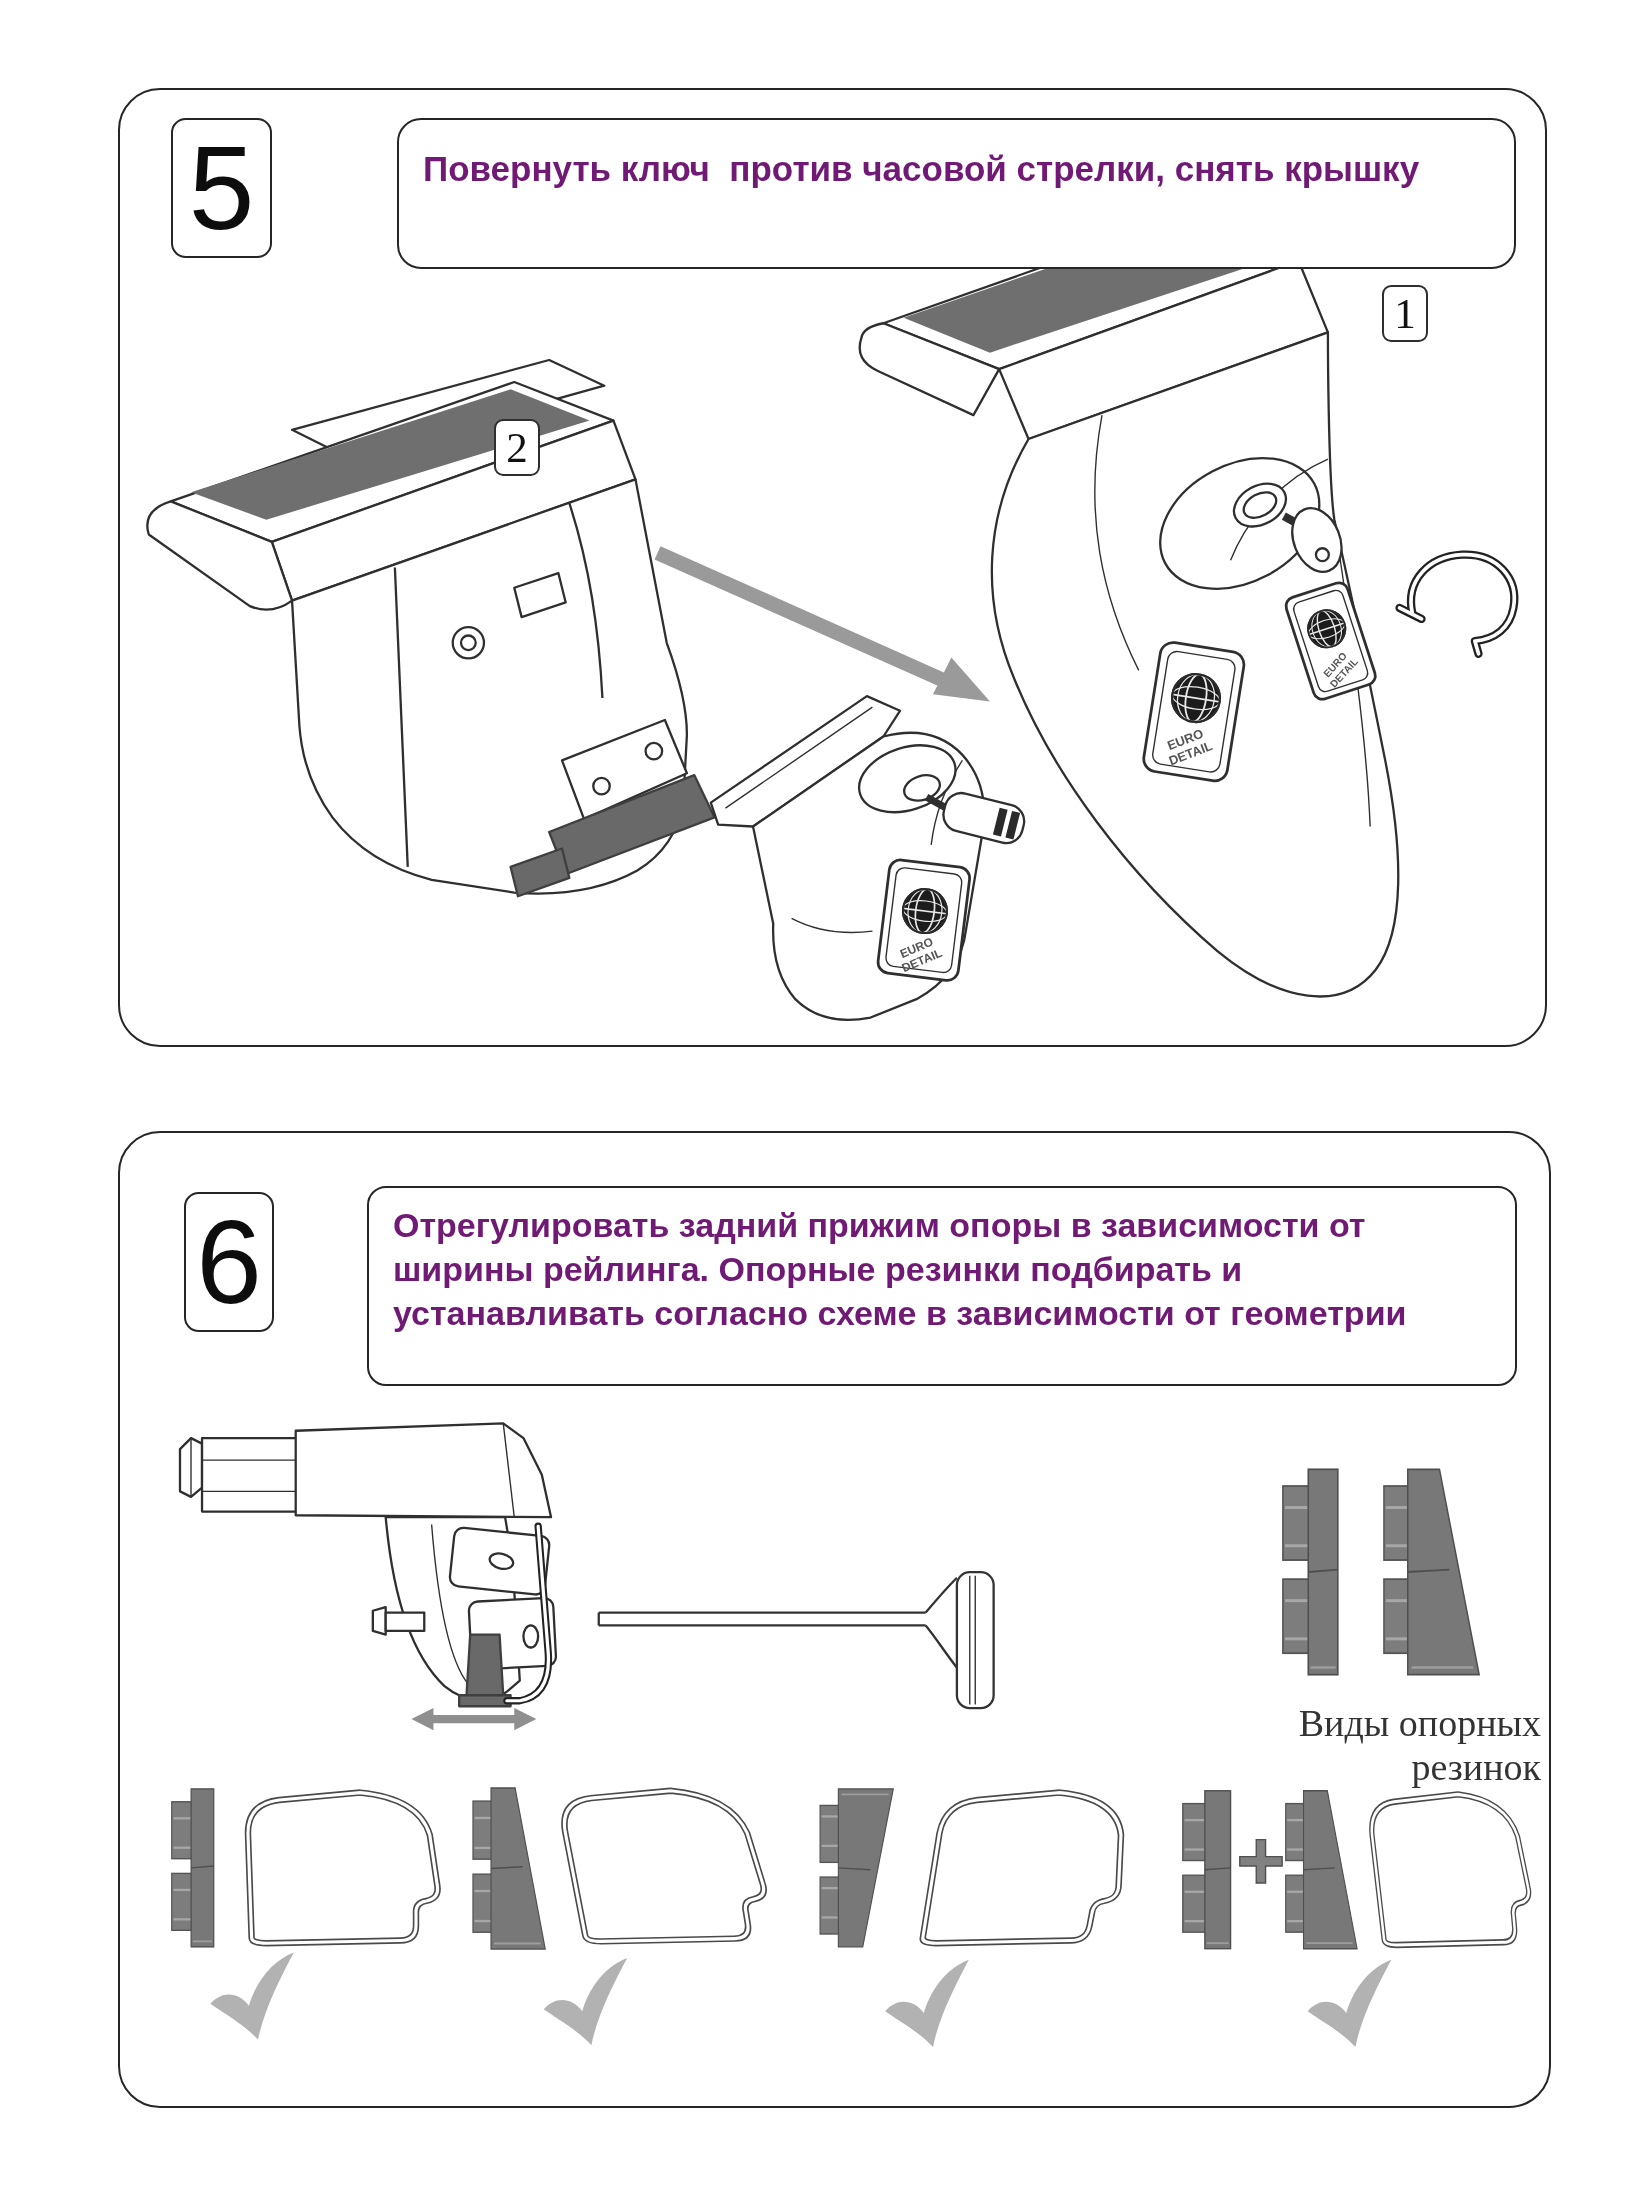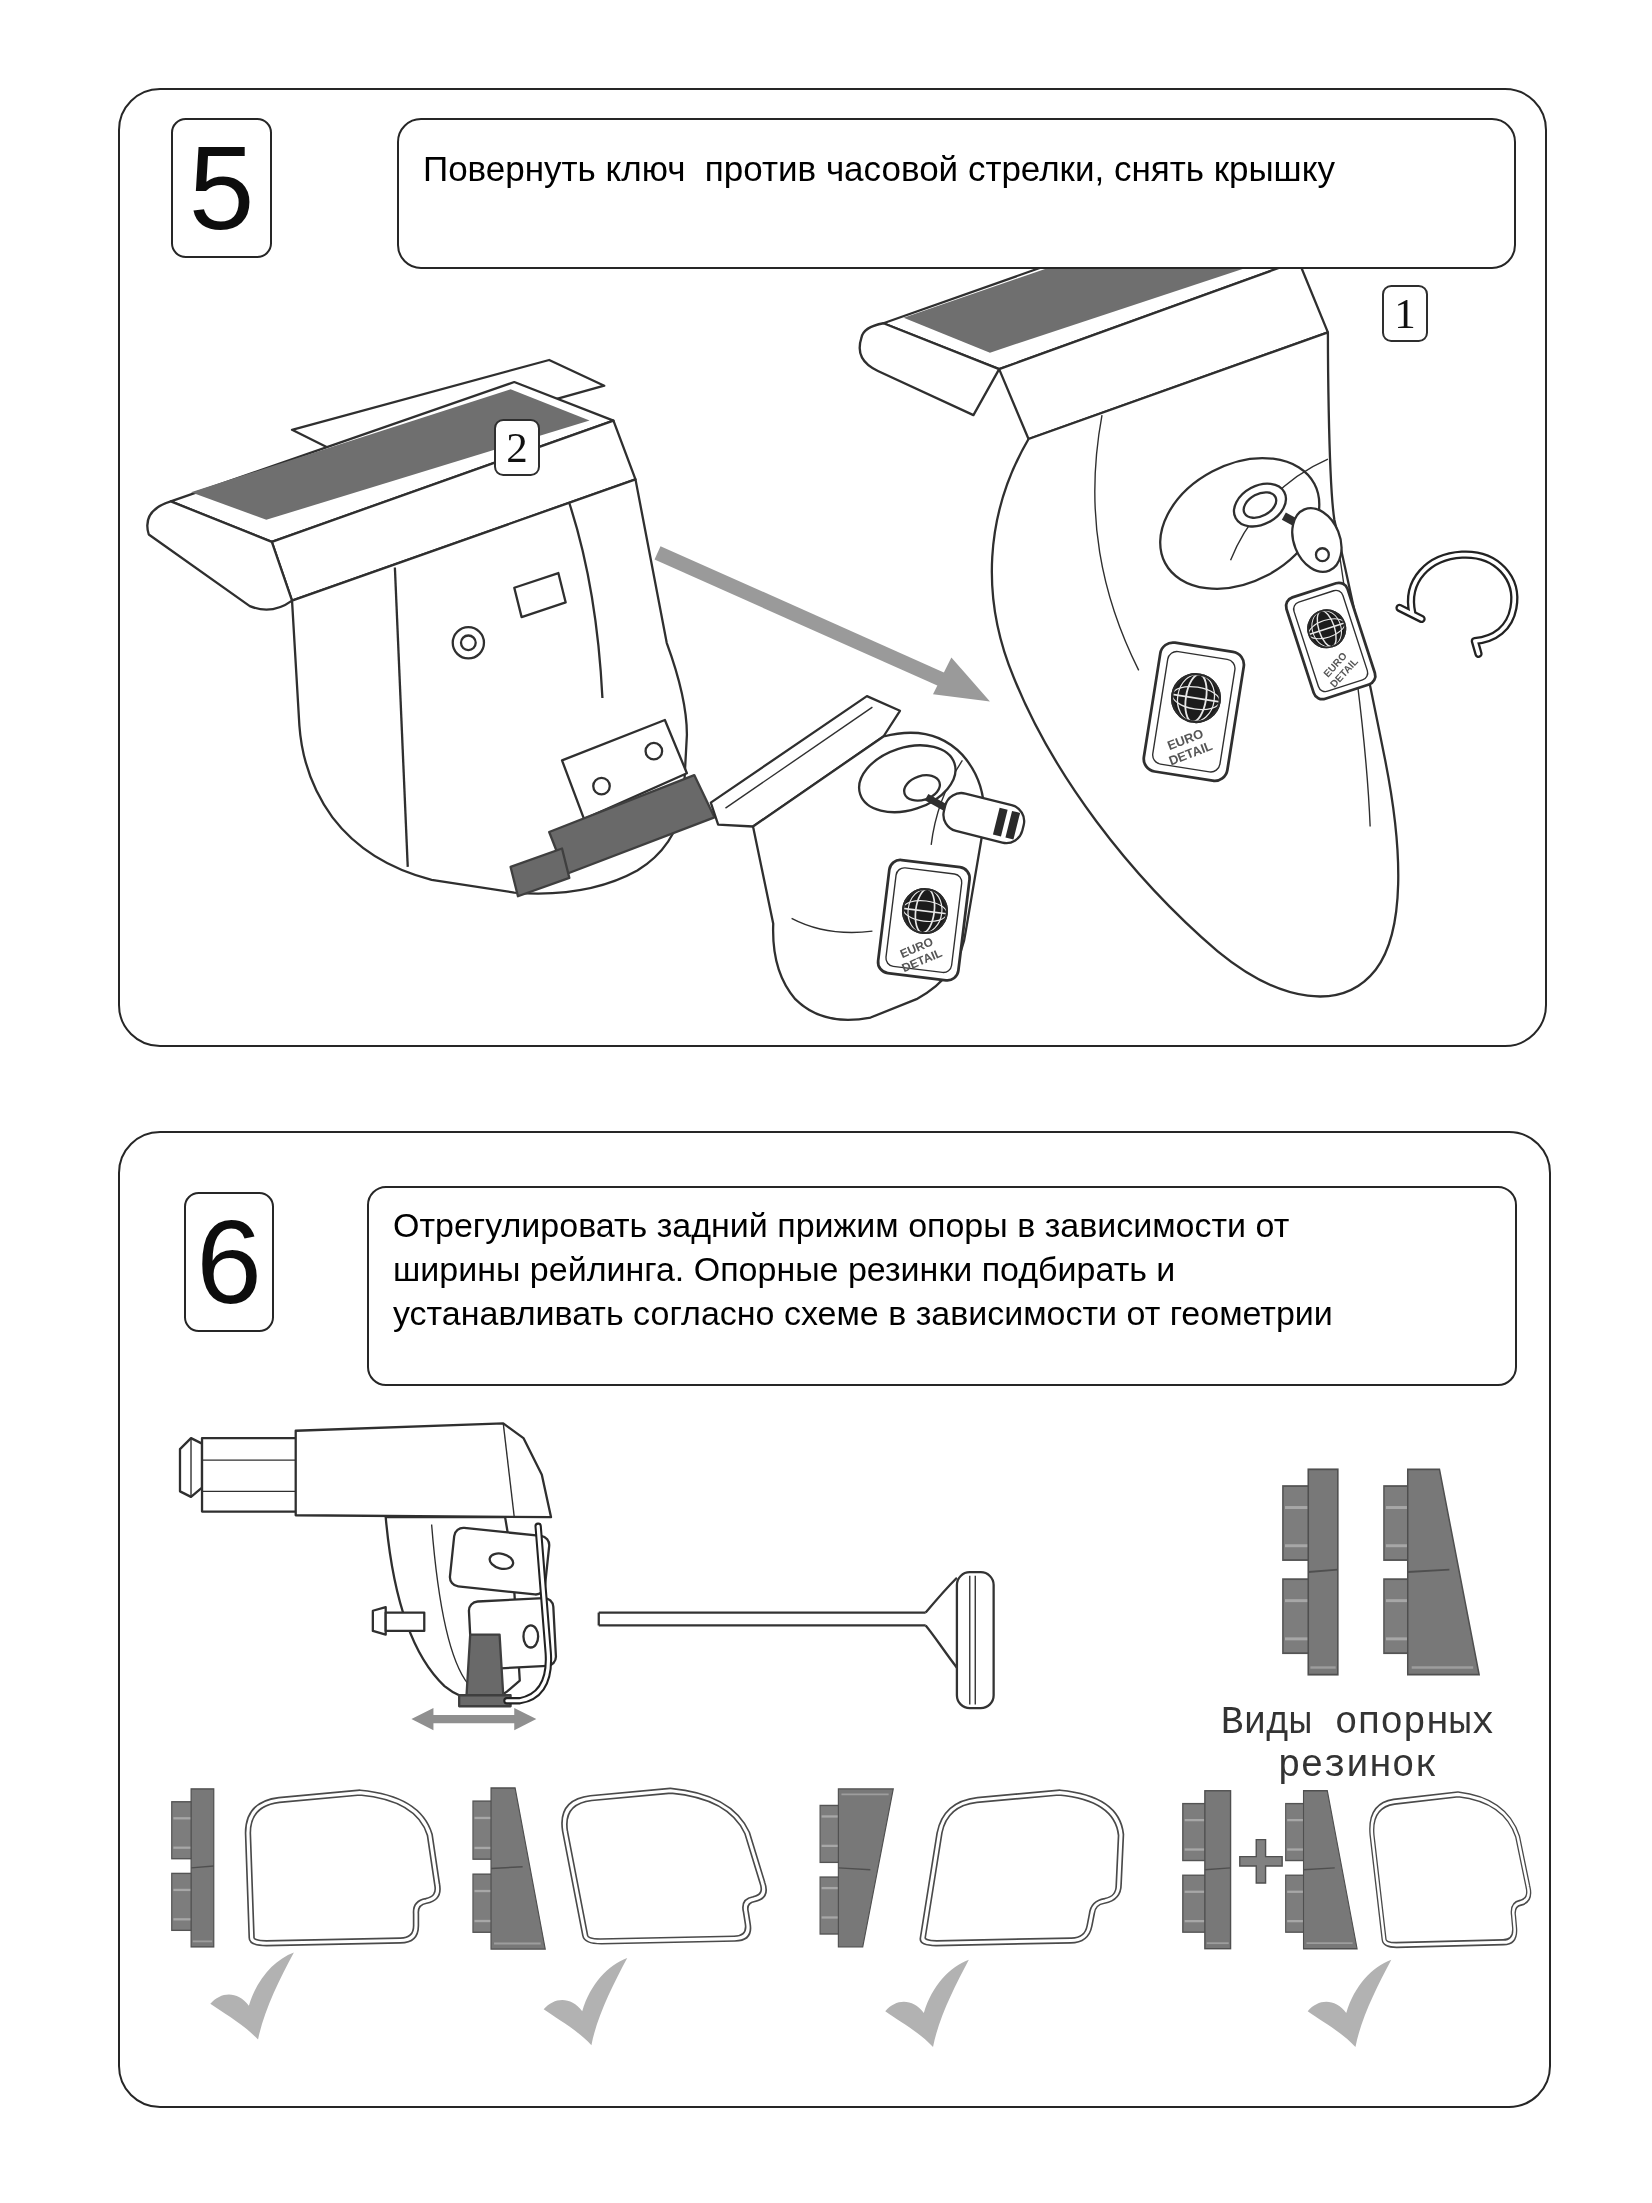--- a/index.html
+++ b/index.html
@@ -10,35 +10,35 @@
   .panel{
     position:absolute;background:#fff;border:2.8px solid #262626;border-radius:42px;
   }
   .numbox{
     position:absolute;background:#fff;border:2.8px solid #262626;border-radius:14.7px;
     display:flex;align-items:center;justify-content:center;
     font-size:118px;font-weight:400;color:#0d0d0d;z-index:3;
   }
   .txtbox{
     position:absolute;background:#fff;border:2.8px solid #262626;border-radius:24px;
-    box-sizing:border-box;font-weight:normal;color:#000000;z-index:3;
+    box-sizing:border-box;font-weight:bold;color:#701a75;z-index:3;
   }
   .txtbox .ln{white-space:pre;}
   #txt5{padding:24px 22px 0 24px;}
   #txt5 .ln{font-size:35px;line-height:50px;}
   #txt6{padding:14.7px 22px 0 24px;border-radius:19px;}
   #txt6 .ln{font-size:34px;line-height:44px;}
   .plabel{
     position:absolute;width:42px;height:53px;background:#fff;border:2.8px solid #2e2e2e;
     border-radius:9.2px;display:flex;align-items:center;justify-content:center;
     font-family:"Liberation Serif",serif;font-size:43px;color:#111;z-index:3;
   }
   .caption{
-    position:absolute;font-family:Liberation Mono, monospace;font-size:38px;color:#333;
-    width:367px;text-align:center;z-index:3;
+    position:absolute;font-family:Liberation Serif, serif;font-size:38px;color:#333;
+    width:367px;text-align:right;z-index:3;
   }
   svg.art{position:absolute;left:0;top:0;z-index:2;pointer-events:none;}
 </style>
 </head>
 <body>
 
 <div class="panel" id="p1" style="left:118px;top:88px;width:1425px;height:955px;"></div>
 
 <div class="numbox" style="left:171px;top:118px;width:97px;height:136px;">
   <span>5</span>

